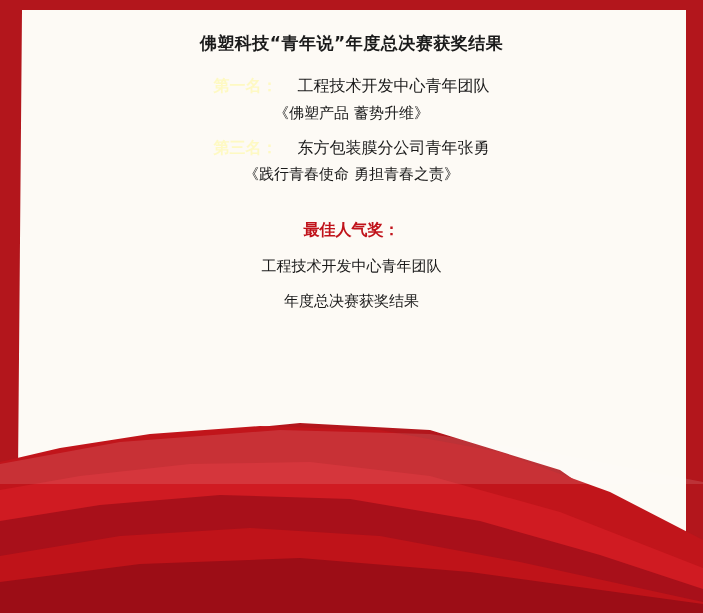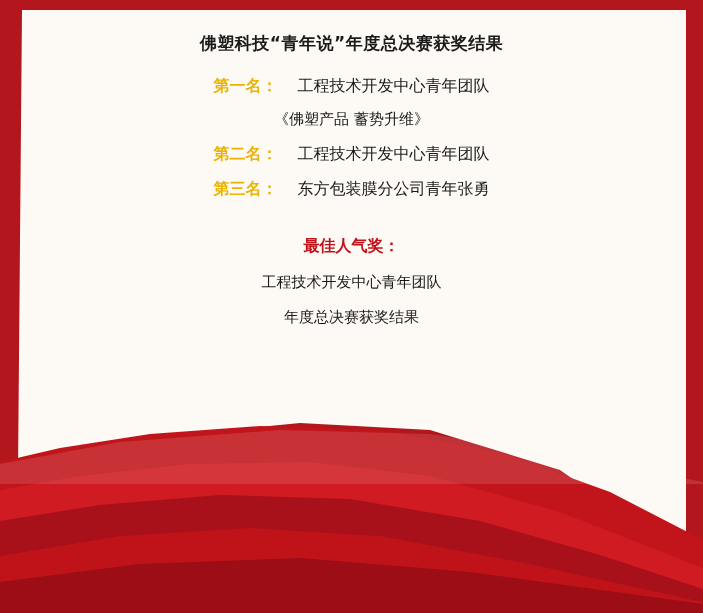--- a/index.html
+++ b/index.html
@@ -95,27 +95,27 @@
     letter-spacing: 0.5px;
   }
   .rank-line {
     text-align: center;
     margin-top: 20px;
     font-size: 16px;
     color: #1a1a1a;
     line-height: 1.35;
   }
   .rank-line .rank {
-    color: #eab308;
+    color: #fef9c3;
     font-weight: bold;
     margin-right: 20px;
   }
   .work-line {
     text-align: center;
-    margin-top: 13px;
+    margin-top: 7px;
     font-size: 15px;
     color: #1a1a1a;
   }
   .gap-1 { margin-top: 14px; }
   .award-heading {
     text-align: center;
     margin-top: 36px;
     font-size: 16px;
     font-weight: bold;
     color: #c0121a;
@@ -143,26 +143,24 @@
 
   <div class="content">
 
     <div class="title">佛塑科技“青年说”年度总决赛获奖结果</div>
 
     <div class="rank-line">
       <span class="rank">第一名：</span><span>工程技术开发中心青年团队</span>
     </div>
     <div class="work-line">《佛塑产品  蓄势升维》</div>
 
-    <div class="rank-line gap-1">
-      <span class="rank">第二名：</span><span>工程技术开发中心青年团队</span>
-    </div>
 
     <div class="rank-line gap-1">
       <span class="rank">第三名：</span><span>东方包装膜分公司青年张勇</span>
     </div>
+    <div class="work-line">《践行青春使命  勇担青春之责》</div>
 
     <div class="award-heading">最佳人气奖：</div>
     <div class="award-item">工程技术开发中心青年团队</div>
     <div class="award-item">年度总决赛获奖结果</div>
 
   </div>
 </div>
 
 </body></html>

